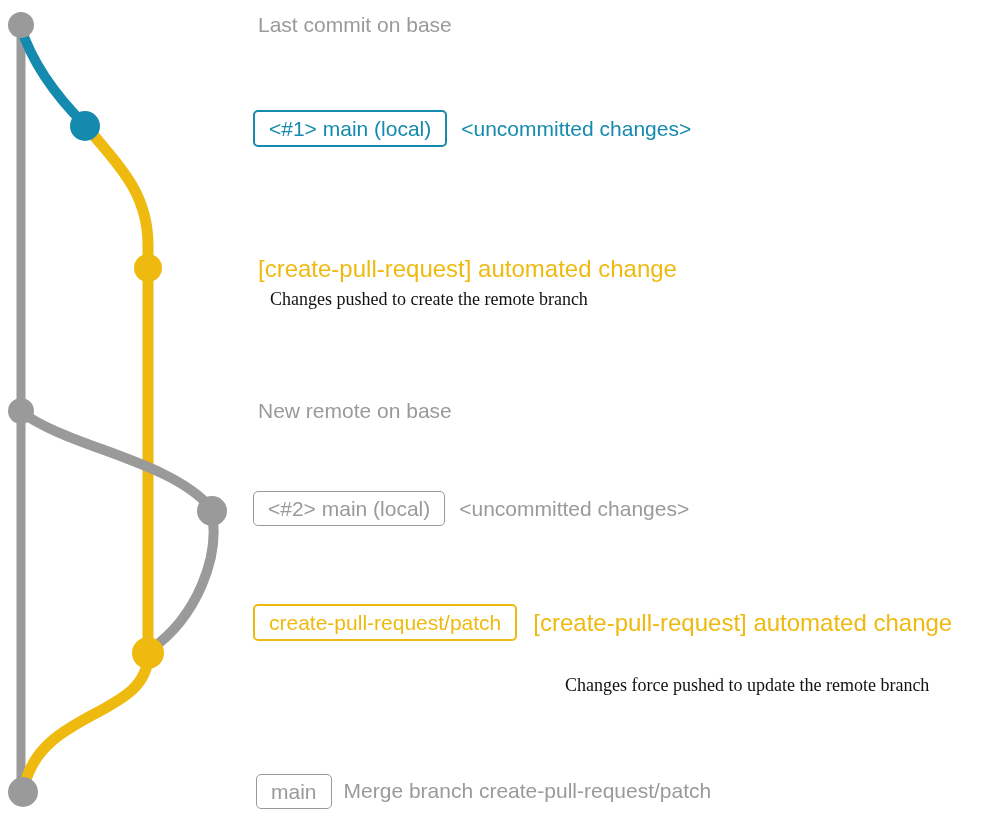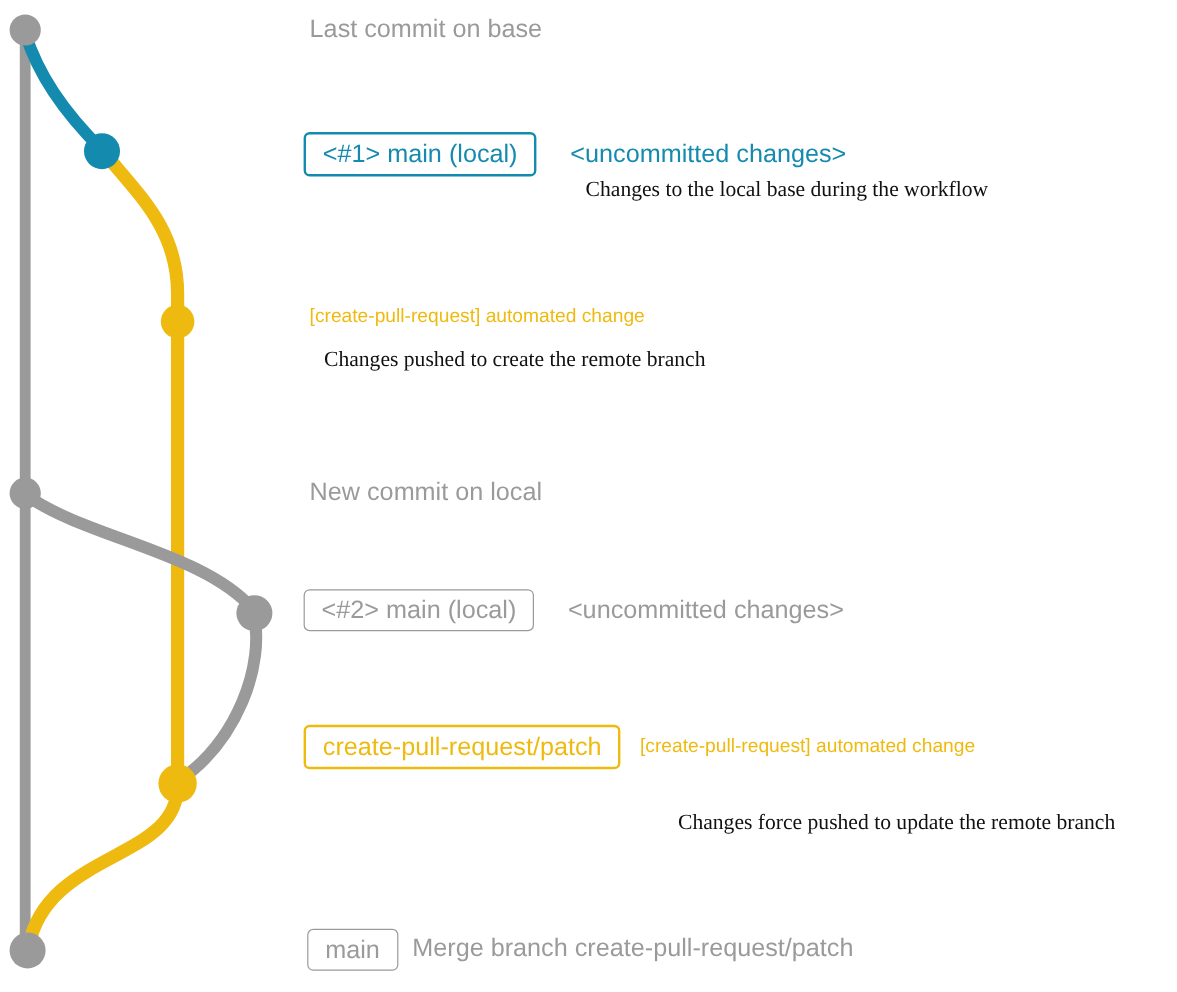--- a/index.html
+++ b/index.html
@@ -60,30 +60,30 @@
 
   .status-text {
     font-size: 21px;
     white-space: nowrap;
   }
   .status-text.blue { color: var(--blue, #148aae); }
   .status-text.gray { color: var(--gray, #9a9a9a); }
 
   .commit-message {
     color: var(--yellow, #efba10);
-    font-size: 16px;
+    font-size: 24px;
     white-space: nowrap;
   }
   .note {
     font-family: "Liberation Serif", serif;
     color: var(--ink, #111111);
     font-size: 18px;
     white-space: nowrap;
   }
-  .gap-14 { margin-left: 28px; text-align: center; }
+  .gap-14 { margin-left: 14px; text-align: center; }
   .gap-16 { margin-left: 16px; }
   .gap-12 { margin-left: 12px; }
 </style>
 </head>
 <body>
 
 <div id="canvas">
 
   <svg id="graph-svg" width="981" height="827" viewBox="0 0 981 827">
 
@@ -103,26 +103,25 @@
     <circle class="fill-yellow" cx="148" cy="653" r="16"></circle>
     <circle class="fill-gray" cx="23" cy="792" r="15"></circle>
   </svg>
 
   <div class="abs caption" style="top:13px; left:258px;">Last commit on base</div>
 
   <div class="abs label-row" style="top:110px; left:253px;">
     <span class="pill blue">&lt;#1&gt; main (local)</span>
     <span class="status-text blue gap-14">&lt;uncommitted changes&gt;</span>
   </div>
-  <div class="abs note" style="top:147px; left:488px;">Changes to the local base during the workflow</div>
 
   <div class="abs commit-message" style="top:255px; left:258px;">[create-pull-request] automated change</div>
   <div class="abs note" style="top:289px; left:270px;">Changes pushed to create the remote branch</div>
 
-  <div class="abs caption" style="top:399px; left:258px;">New commit on local</div>
+  <div class="abs caption" style="top:399px; left:258px;">New remote on base</div>
 
   <div class="abs label-row" style="top:491px; left:253px;">
     <span class="pill gray">&lt;#2&gt; main (local)</span>
     <span class="status-text gray gap-14">&lt;uncommitted changes&gt;</span>
   </div>
 
   <div class="abs label-row" style="top:604px; left:253px;">
     <span class="pill yellow">create-pull-request/patch</span>
     <span class="commit-message gap-16">[create-pull-request] automated change</span>
   </div>

